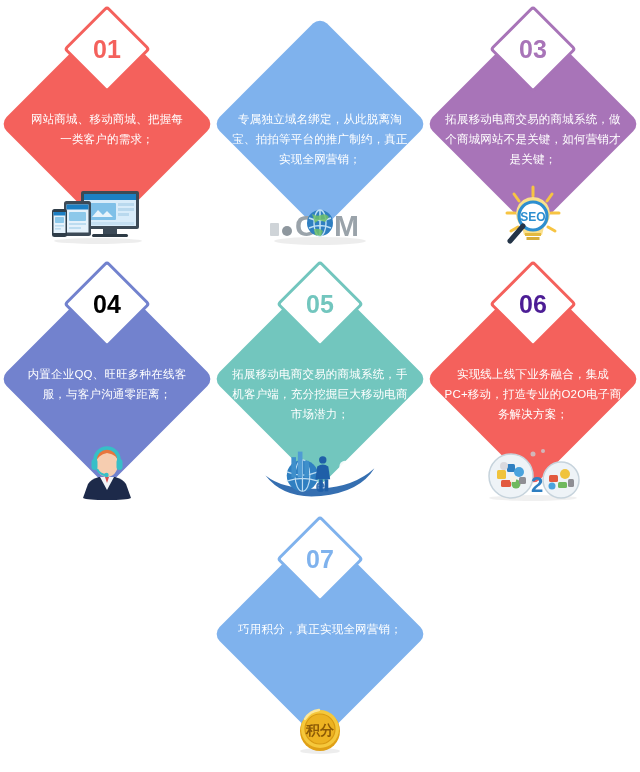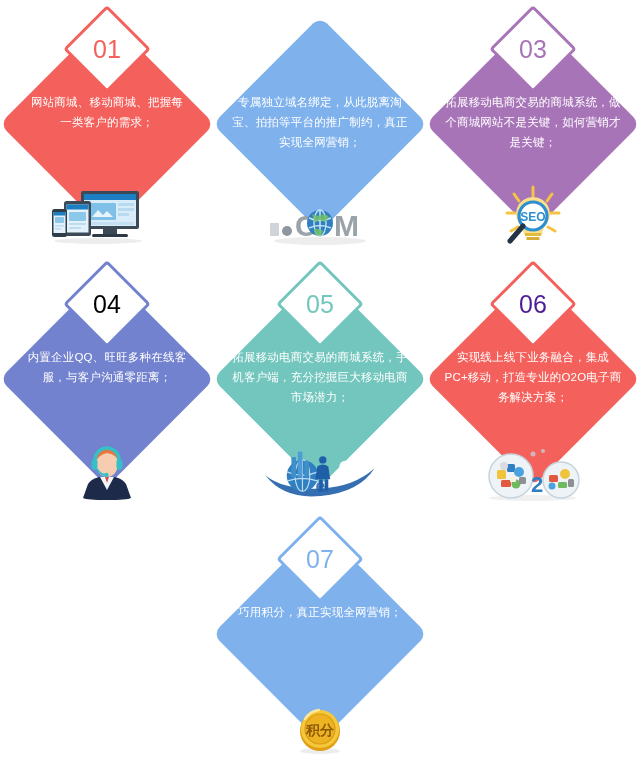--- a/index.html
+++ b/index.html
@@ -68,31 +68,31 @@
     border-width: 3px;
     border-radius: 4px;
   }
   .badge-num {
     position: absolute;
     inset: 0;
     display: flex;
     align-items: center;
     justify-content: center;
     font-size: 25px;
-    font-weight: normal;
+    font-weight: bold;
     letter-spacing: 0px;
     z-index: 5;
     text-align: center;
   }
 
   
   .card-text {
     position: absolute;
     left: 50%;
-    top: 92px;
+    top: 109px;
     width: 186px;
     margin-left: -93px;
     z-index: 3;
     color: #ffffff;
     font-size: 11.5px;
     line-height: 20px;
     text-align: center;
     letter-spacing: 0.2px;
     padding: 0 2px;
   }

